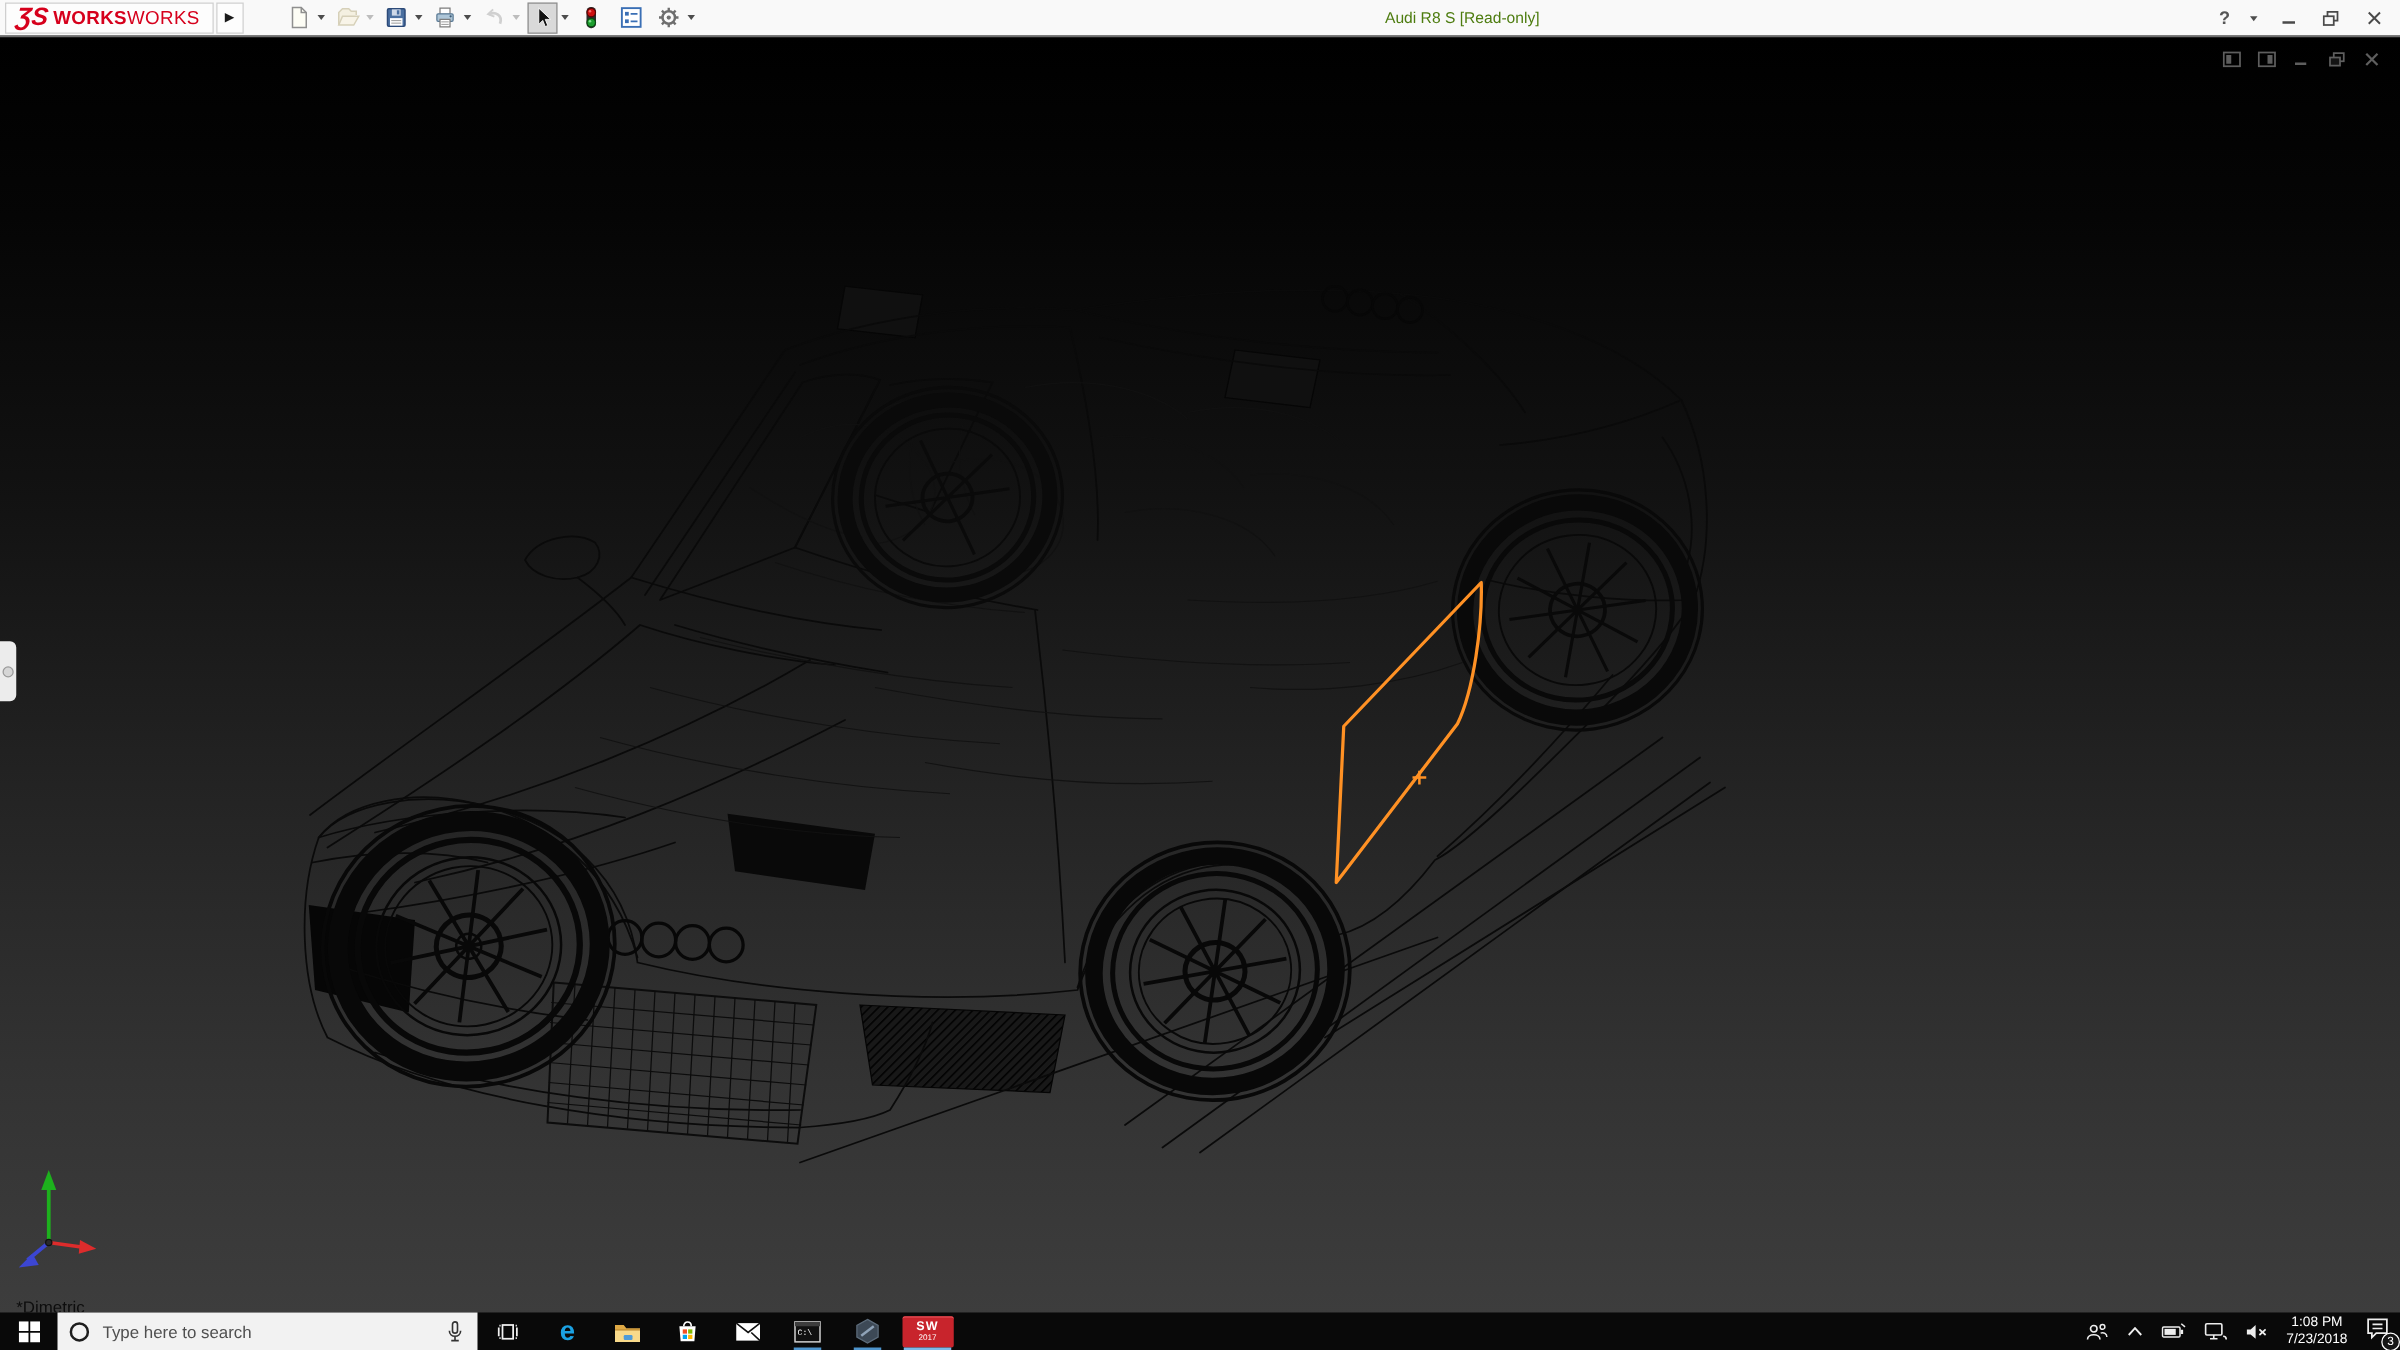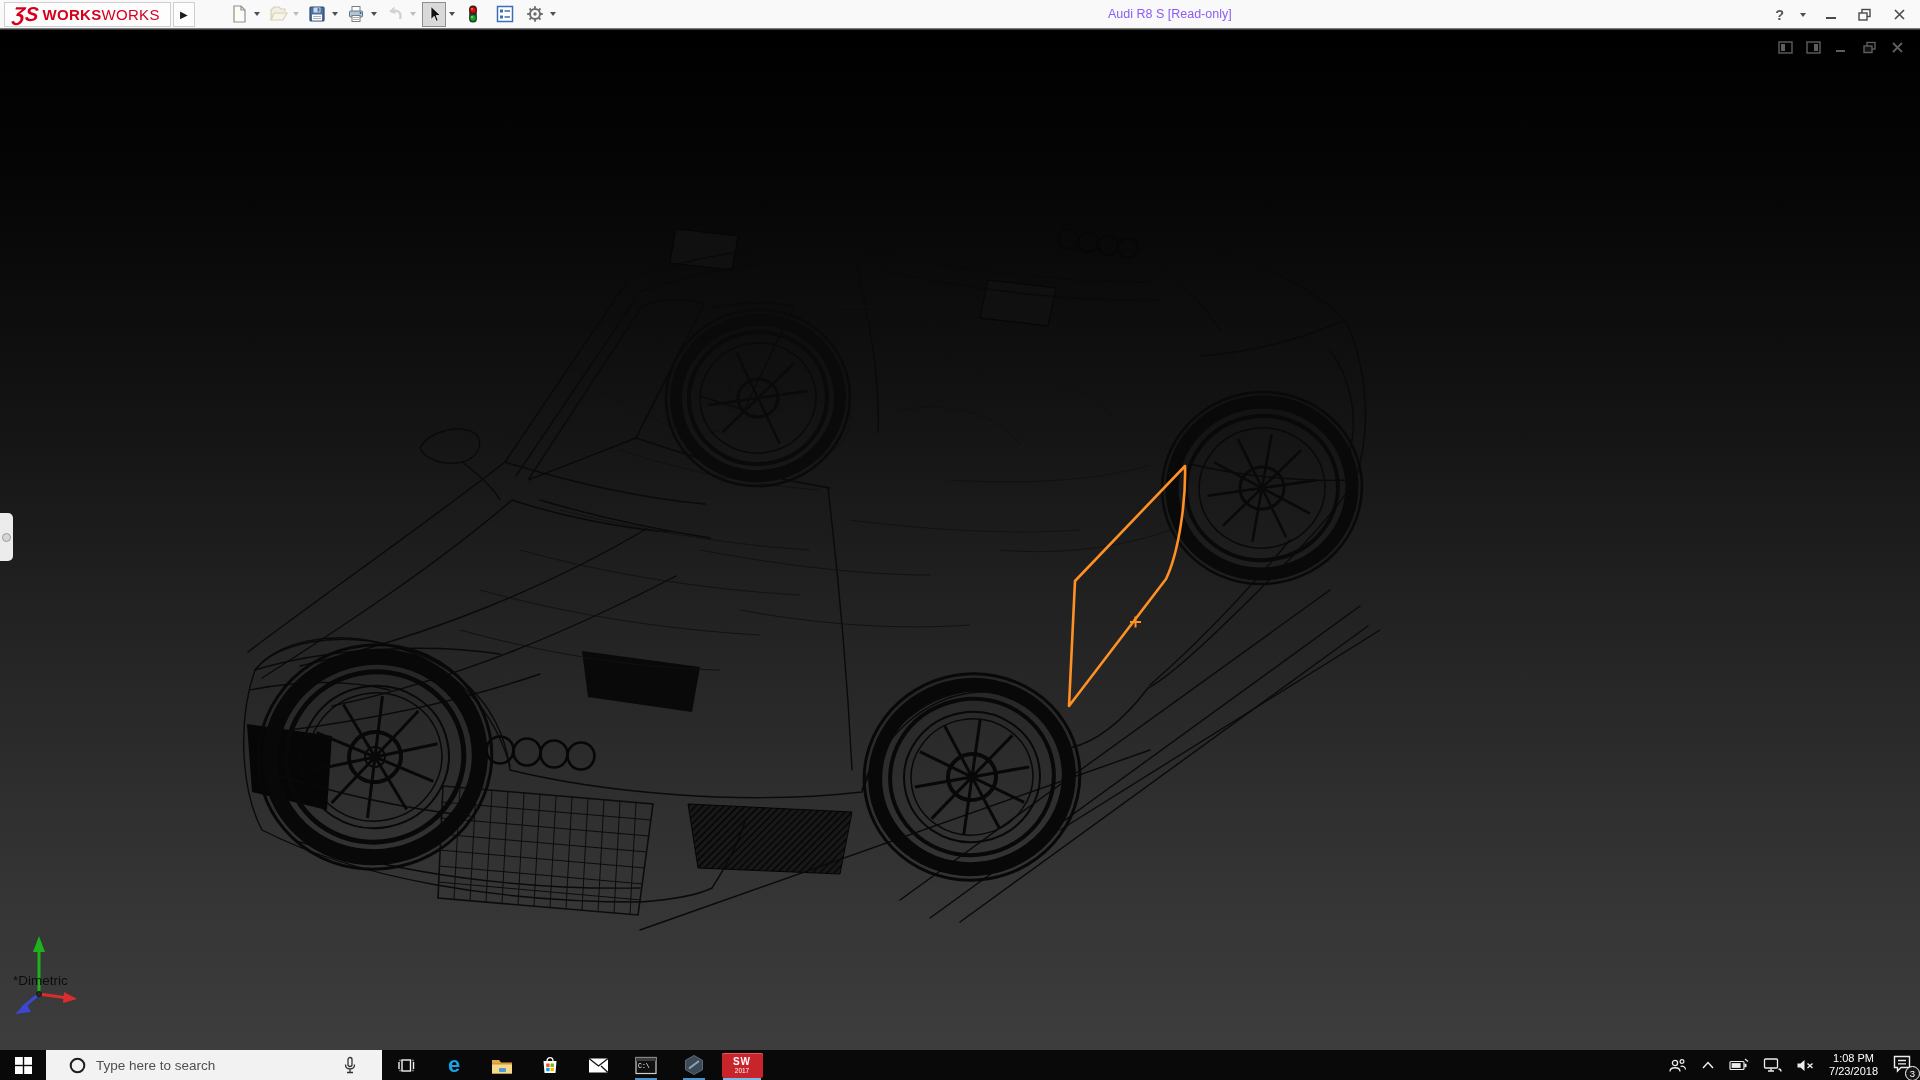--- a/index.html
+++ b/index.html
@@ -21,48 +21,48 @@
                  font-size:10px; color:#1a1a1a; cursor:pointer; }
   .tb-icons { display:flex; align-items:center; margin-left:32px; height:29px; }
   .tb-btn { display:flex; align-items:center; height:25px; padding:1px 1px; border:1px solid transparent; }
   .tb-btn.active { background:#d9d9d9; border:1px solid #8f8f8f; }
   .tb-btn svg { display:block; }
   .dis { opacity:.42; }
   .caret { width:0; height:0; border-left:3.5px solid transparent; border-right:3.5px solid transparent;
            border-top:4px solid #4d4d4d; margin:0 6px 0 3px; }
   .caret.dis2 { border-top-color:#bdbdbd; opacity:1; }
   .app-title { position:absolute; left:1108px; top:0; height:15px; line-height:28px;
-               font-size:12.5px; color:#8b5cf6; white-space:nowrap; }
+               font-size:12.5px; color:#4d7c0f; white-space:nowrap; }
   .win-controls { position:absolute; right:12px; top:0; height:29px;
                   display:flex; align-items:center; gap:16px; }
   .help-glyph { font-size:14.5px; font-weight:bold; color:#565656; }
   .wc-btn { display:flex; align-items:center; justify-content:center; width:18px; height:20px; }
 
   
   .viewport { position:absolute; top:30px; left:0; width:1920px; height:1020px;
               background:linear-gradient(180deg,#000 0%,#050505 14%,#121212 36%,
                          #242424 60%,#333 82%,#3d3d3d 100%); overflow:hidden; }
   .car { position:absolute; top:0; left:0; width:1920px; height:1021px; }
 
   .child-controls { position:absolute; top:9px; right:14px; display:flex; gap:11px; align-items:center; }
   .cc-btn { display:flex; align-items:center; justify-content:center; width:17px; height:16px; }
 
   .left-tab { position:absolute; left:0; top:483px; width:13px; height:48px;
               background:#ececec; border-radius:0 5px 5px 0; }
   .left-tab::after { content:""; position:absolute; left:2px; top:20px; width:7px; height:7px;
                      border-radius:50%; border:1.5px solid #9a9a9a; background:#d6d6d6; }
 
   .triad { position:absolute; left:6px; top:898px; }
-  .view-label { position:absolute; left:13px; top:943px; font-size:13.5px; color:#0d0d0d; }
+  .view-label { position:absolute; left:13px; top:1008px; font-size:13.5px; color:#0d0d0d; }
 
   
   .taskbar { position:absolute; bottom:0; left:0; width:1920px; height:30px; background:#090909;
              display:flex; align-items:stretch; z-index:40; color:#fff; }
   .start { width:46px; display:flex; align-items:center; justify-content:center; }
-  .search { width:336px; background:#f2f2f2; display:flex; align-items:center; padding:0 23px; }
+  .search { width:336px; background:#f2f2f2; display:flex; align-items:center; padding:0 9px; }
   .search input { border:none; outline:none; background:transparent; font-size:13.5px;
                   color:#444; width:210px; margin-left:10px;
                   font-family:"Liberation Sans", sans-serif; }
   .search input::placeholder { color:#4f4f4f; opacity:1; }
   .mic { margin-left:auto; }
   .apps { display:flex; }
   .app { width:48px; position:relative; display:flex; align-items:center; justify-content:center; }
   .runline { position:absolute; bottom:0; left:13px; right:13px; height:2px; background:#4e94cc; }
   .app.active .runline { left:5px; right:5px; background:#7cb9e8; }
   .edge-glyph { color:#1ba1e2; font-weight:bold; font-size:22px; line-height:22px; }

